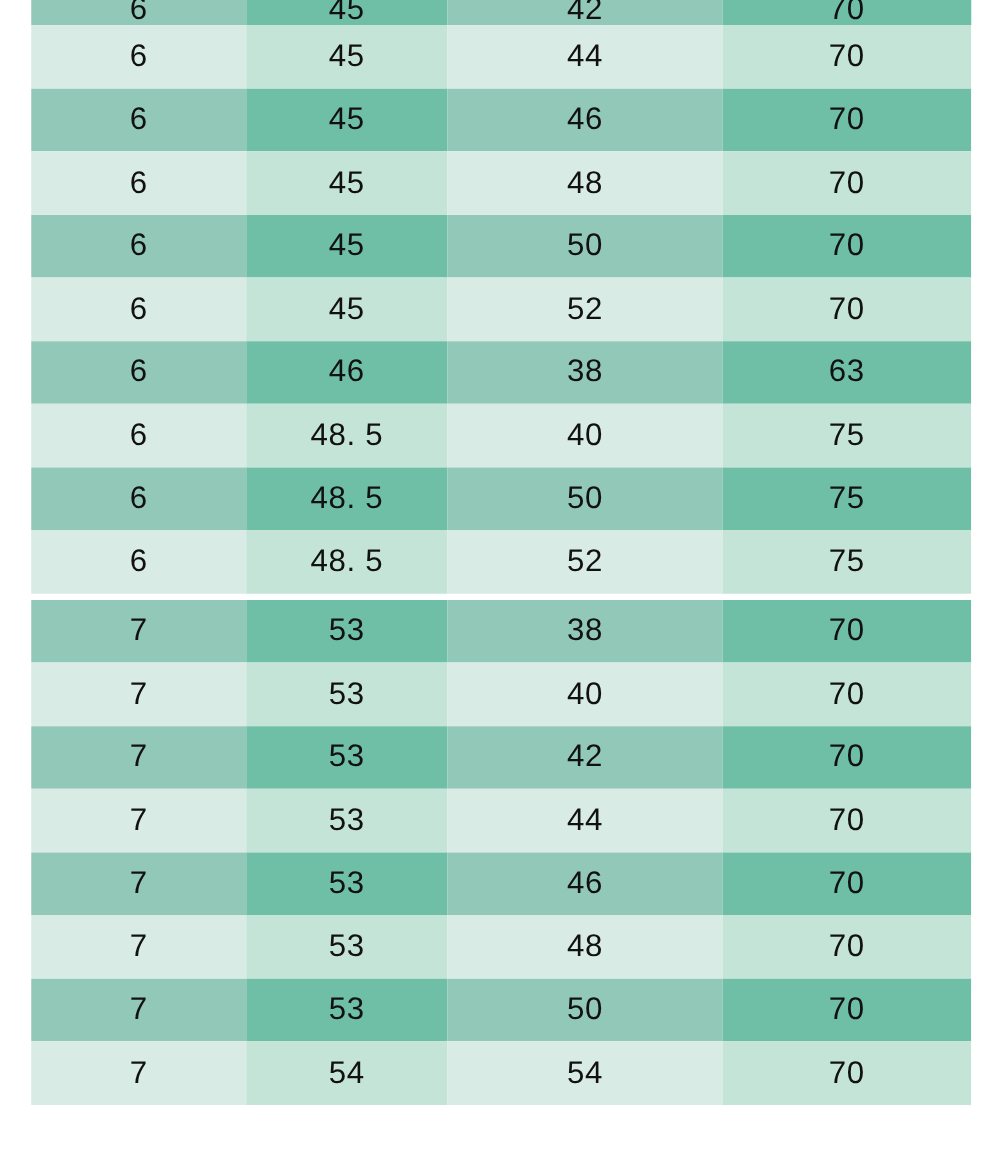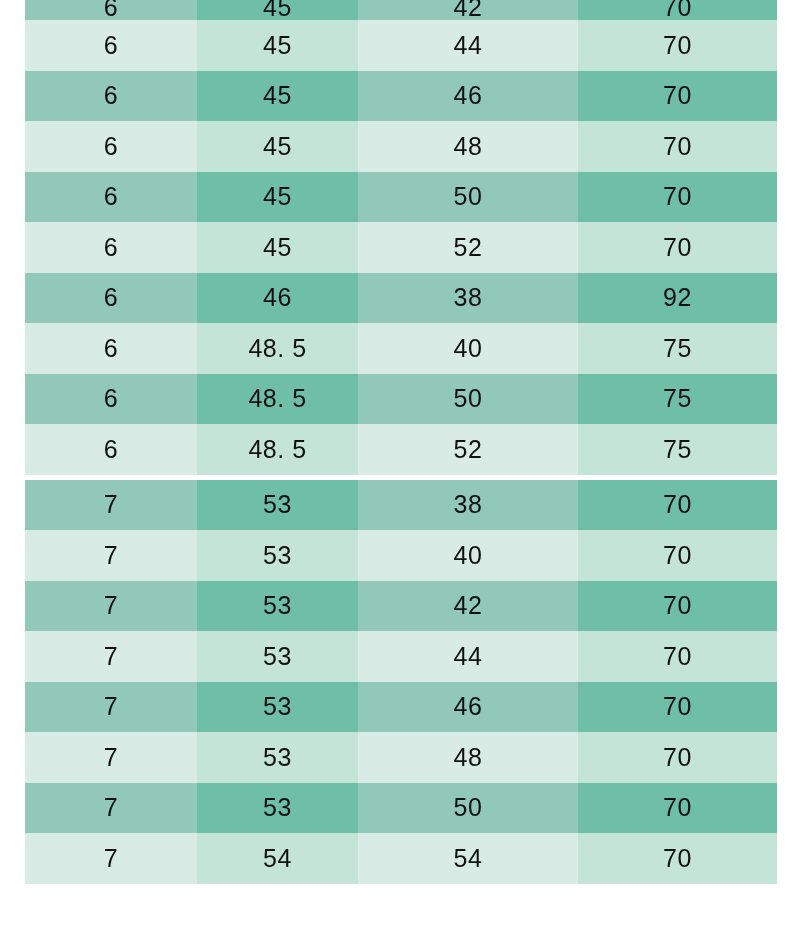--- a/index.html
+++ b/index.html
@@ -143,21 +143,21 @@
           <div class="cell c2">45</div>
           <div class="cell c3">52</div>
           <div class="cell c4">70</div>
           <div class="gutter-right"></div>
         </div>
         <div class="row dark">
           <div class="gutter-left"></div>
           <div class="cell c1">6</div>
           <div class="cell c2">46</div>
           <div class="cell c3">38</div>
-          <div class="cell c4">92</div>
+          <div class="cell c4">63</div>
           <div class="gutter-right"></div>
         </div>
         <div class="row light">
           <div class="gutter-left"></div>
           <div class="cell c1">6</div>
           <div class="cell c2">48. 5</div>
           <div class="cell c3">40</div>
           <div class="cell c4">75</div>
           <div class="gutter-right"></div>
         </div>

